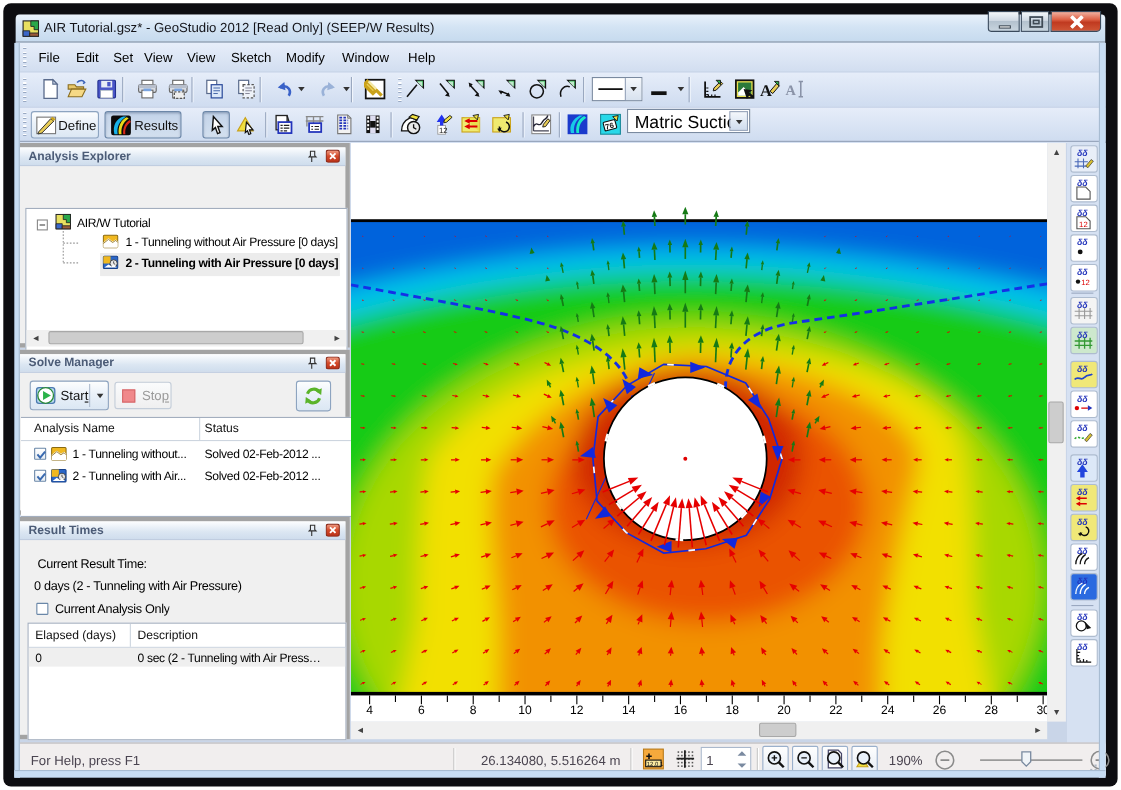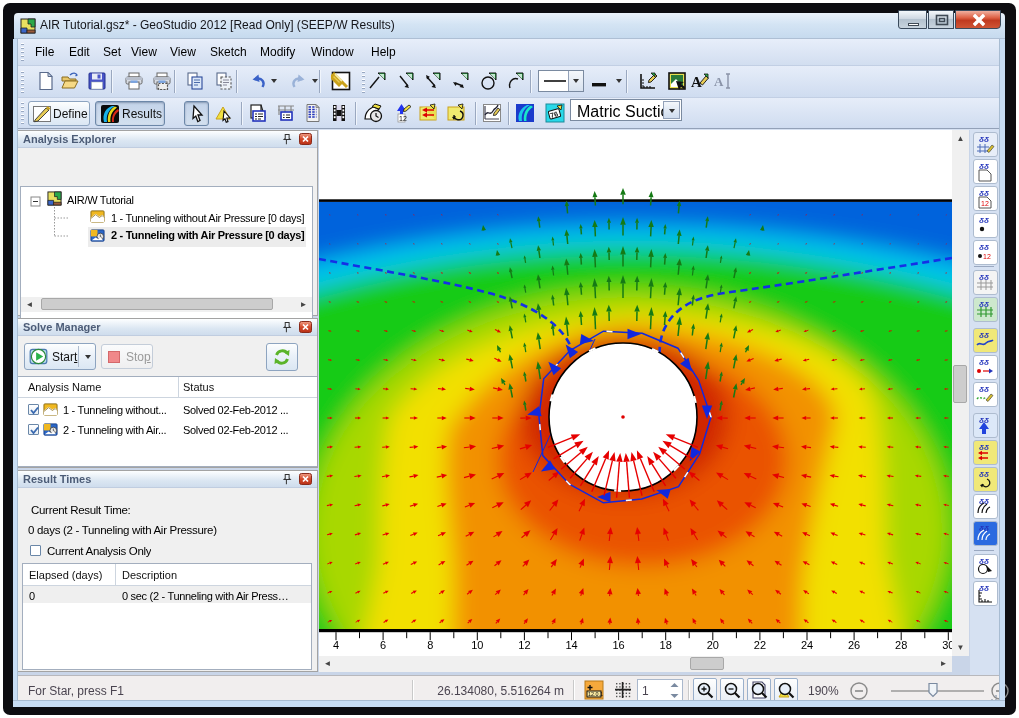--- a/index.html
+++ b/index.html
@@ -10,21 +10,21 @@
 #menubar{position:absolute;left:0;top:0;width:991px;height:27px;background:linear-gradient(#e7eefa,#d2def0);border-bottom:1px solid #c2cfe4}
 .menuitem{position:absolute;top:6px;font-size:12px;color:#000}
 #tb1{position:absolute;left:0;top:27px;width:991px;height:32px;background:linear-gradient(#e6edf9,#cfdcf0);border-bottom:1px solid #c2cfe4}
 #tb2{position:absolute;left:0;top:59px;width:991px;height:31px;background:linear-gradient(#e6edf9,#cfdcf0);border-bottom:1px solid #93a1b8}
 .grip{position:absolute;width:3px;background:repeating-linear-gradient(#fff 0 1px,#98a8c2 1px 2px,transparent 2px 4px)}
 .tbsep{position:absolute;width:1px;background:#9aa8c0;box-shadow:1px 0 0 #f0f5fc}
 .ticon{position:absolute;width:20px;height:20px}
 .dd{position:absolute;width:0;height:0;border-left:3.5px solid transparent;border-right:3.5px solid transparent;border-top:4px solid #333}
 .btn7{position:absolute;border:1px solid #8da4c0;border-radius:3px;background:linear-gradient(#fdfefe,#eaf1f9 45%,#dbe7f3);font-size:12px;color:#111}
 .btn7.pressed{background:linear-gradient(#c3d3e9,#d3e0ef);border-color:#6c87a8;box-shadow:inset 0 1px 2px rgba(60,80,110,.45)}
-.panel{position:absolute;left:0;background:#f0f0f0;border:1px solid #a3a3a3}
+.panel{position:absolute;left:0;background:#f0f0f0;border:4px solid #a3a3a3}
 .ptitle{position:absolute;left:0;top:0;right:0;height:17px;background:linear-gradient(#fdfeff,#dbe6f2 60%,#cfdded);border-bottom:1px solid #c0cde0;font-size:11px;font-weight:bold;color:#4c5c77}
 .ptitle span{position:absolute;left:8px;top:2px}
 .whitebox{position:absolute;background:#fff;border:1px solid #a3aebe;overflow:hidden}
 .treerow{position:absolute;font-size:11px;color:#000;white-space:nowrap;letter-spacing:-0.3px}
 .hdr{font-size:11px;color:#111}
 .cell{position:absolute;font-size:11px;color:#000;white-space:nowrap;overflow:hidden;letter-spacing:-0.3px}
 .chk{position:absolute;width:11px;height:11px;background:linear-gradient(#fff,#e8eef4);border:1px solid #6a87a8;border-radius:1px}
 .chk svg{position:absolute;left:0;top:0}
 .sb{position:absolute;background:#f0f0f0}
 .sb-btn{position:absolute;color:#444;text-align:center;line-height:13px;font-size:8px}
@@ -1436,21 +1436,21 @@
         </svg></div>
       <div class="rtb-btn" style="top:451px;background:#fff"><svg width="23" height="23" viewBox="0 0 23 23">
           <text x="5" y="9" font-size="8" font-style="italic" font-weight="bold" fill="#2233bb">δδ</text>
           <path d="M5 8 v12 h13 M5 11 h3 M5 14 h2 M5 17 h3 M8 20 v-2 M11 20 v-3 M14 20 v-2" stroke="#111" stroke-width="1.1" fill="none"></path>
         </svg></div>
       <div style="position:absolute;left:4px;top:136px;width:20px;height:1px;background:#9aa8c0"></div>
       <div style="position:absolute;left:4px;top:420px;width:20px;height:1px;background:#9aa8c0"></div>
     </div>
   </div>
 <div id="statusbar">
-    <div style="position:absolute;left:14px;top:8px">For Star, press F1</div>
+    <div style="position:absolute;left:14px;top:8px">For Help, press F1</div>
     <div style="position:absolute;left:398px;top:4px;width:1px;height:21px;background:#c9c9c9;box-shadow:1px 0 0 #fff"></div>
     <div style="position:absolute;left:559px;top:4px;width:1px;height:21px;background:#c9c9c9;box-shadow:1px 0 0 #fff"></div>
     <div style="position:absolute;left:674px;top:4px;width:1px;height:21px;background:#c9c9c9;box-shadow:1px 0 0 #fff"></div>
     <div style="position:absolute;left:420px;top:8px;width:130px;text-align:right">26.134080, 5.516264 m</div>
     <div class="sbicon" style="left:570px;top:4px"><svg width="20" height="20" viewBox="0 0 20 20">
         <rect x="1" y="1" width="18" height="18" fill="#f6a93c" stroke="#b97a18" stroke-width="1"></rect>
         <path d="M6 5 v5 M3.5 7.5 h5" stroke="#111" stroke-width="1.4"></path>
         <rect x="3" y="11" width="14" height="6" fill="#f8e8a0" stroke="#111" stroke-width="1"></rect>
         <text x="4" y="16" font-size="5.4" fill="#111" font-family="Liberation Sans,sans-serif">12.0.1</text>
       </svg></div>

